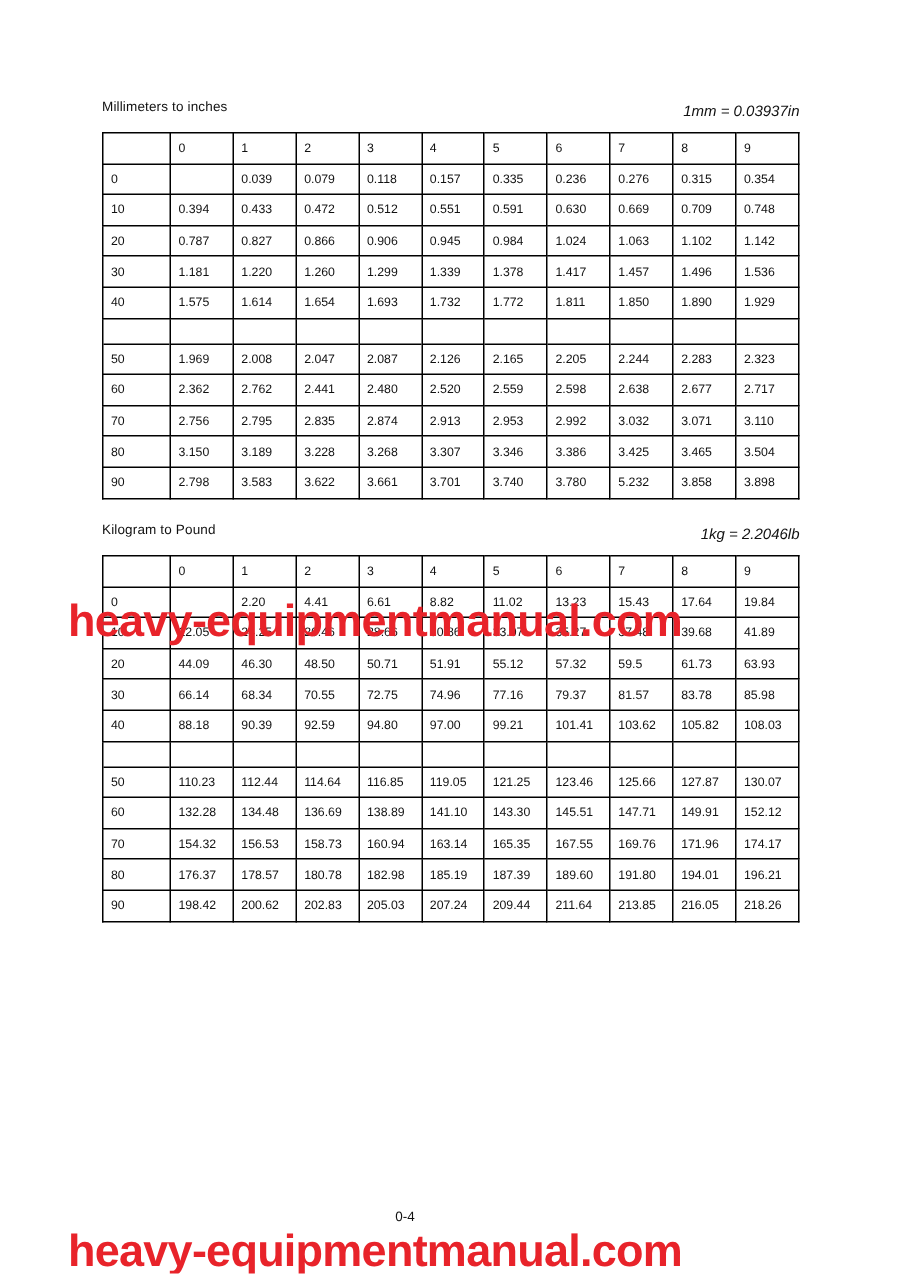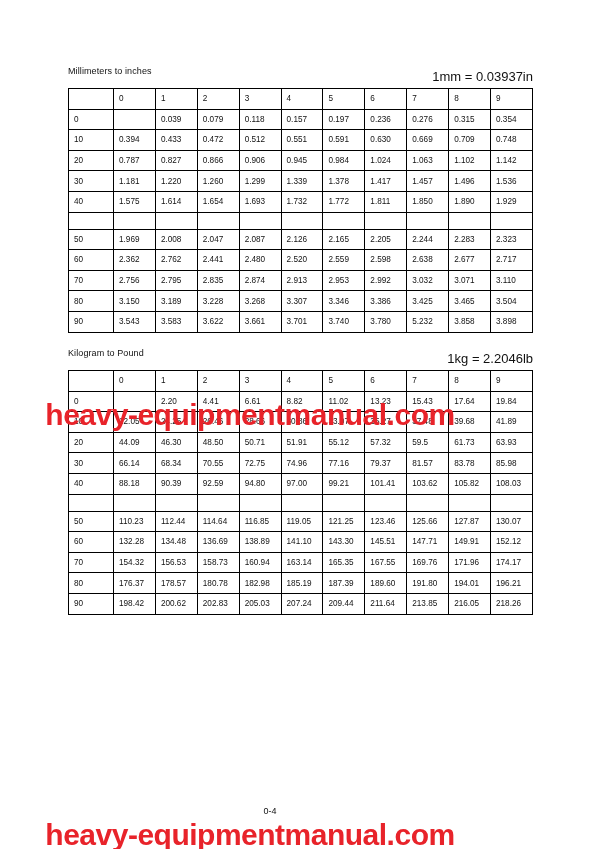--- a/index.html
+++ b/index.html
@@ -39,22 +39,23 @@
     left: 0;
     top: 0;
     font-size: 9px;
     color: #111;
     letter-spacing: 0.1px;
   }
   .sec-note {
     position: absolute;
     right: 0;
     top: 3px;
-    font-size: 13px;
+    font-size: 10px;
     color: #111;
+    font-style: italic;
   }
 
   table.conv {
     border-collapse: collapse;
     table-layout: fixed;
     width: 465px;
     font-size: 8.2px;
     color: #111;
   }
   table.conv td, table.conv th {
@@ -151,21 +152,21 @@
         </tr>
       </thead>
       <tbody>
         <tr>
           <td class="rowlabel">0</td>
           <td></td>
           <td>0.039</td>
           <td>0.079</td>
           <td>0.118</td>
           <td>0.157</td>
-          <td>0.197</td>
+          <td>0.335</td>
           <td>0.236</td>
           <td>0.276</td>
           <td>0.315</td>
           <td>0.354</td>
         </tr>
         <tr>
           <td class="rowlabel">10</td>
           <td>0.394</td>
           <td>0.433</td>
           <td>0.472</td>
@@ -276,21 +277,21 @@
           <td>3.268</td>
           <td>3.307</td>
           <td>3.346</td>
           <td>3.386</td>
           <td>3.425</td>
           <td>3.465</td>
           <td>3.504</td>
         </tr>
         <tr>
           <td class="rowlabel">90</td>
-          <td>3.543</td>
+          <td>2.798</td>
           <td>3.583</td>
           <td>3.622</td>
           <td>3.661</td>
           <td>3.701</td>
           <td>3.740</td>
           <td>3.780</td>
           <td>5.232</td>
           <td>3.858</td>
           <td>3.898</td>
         </tr>

